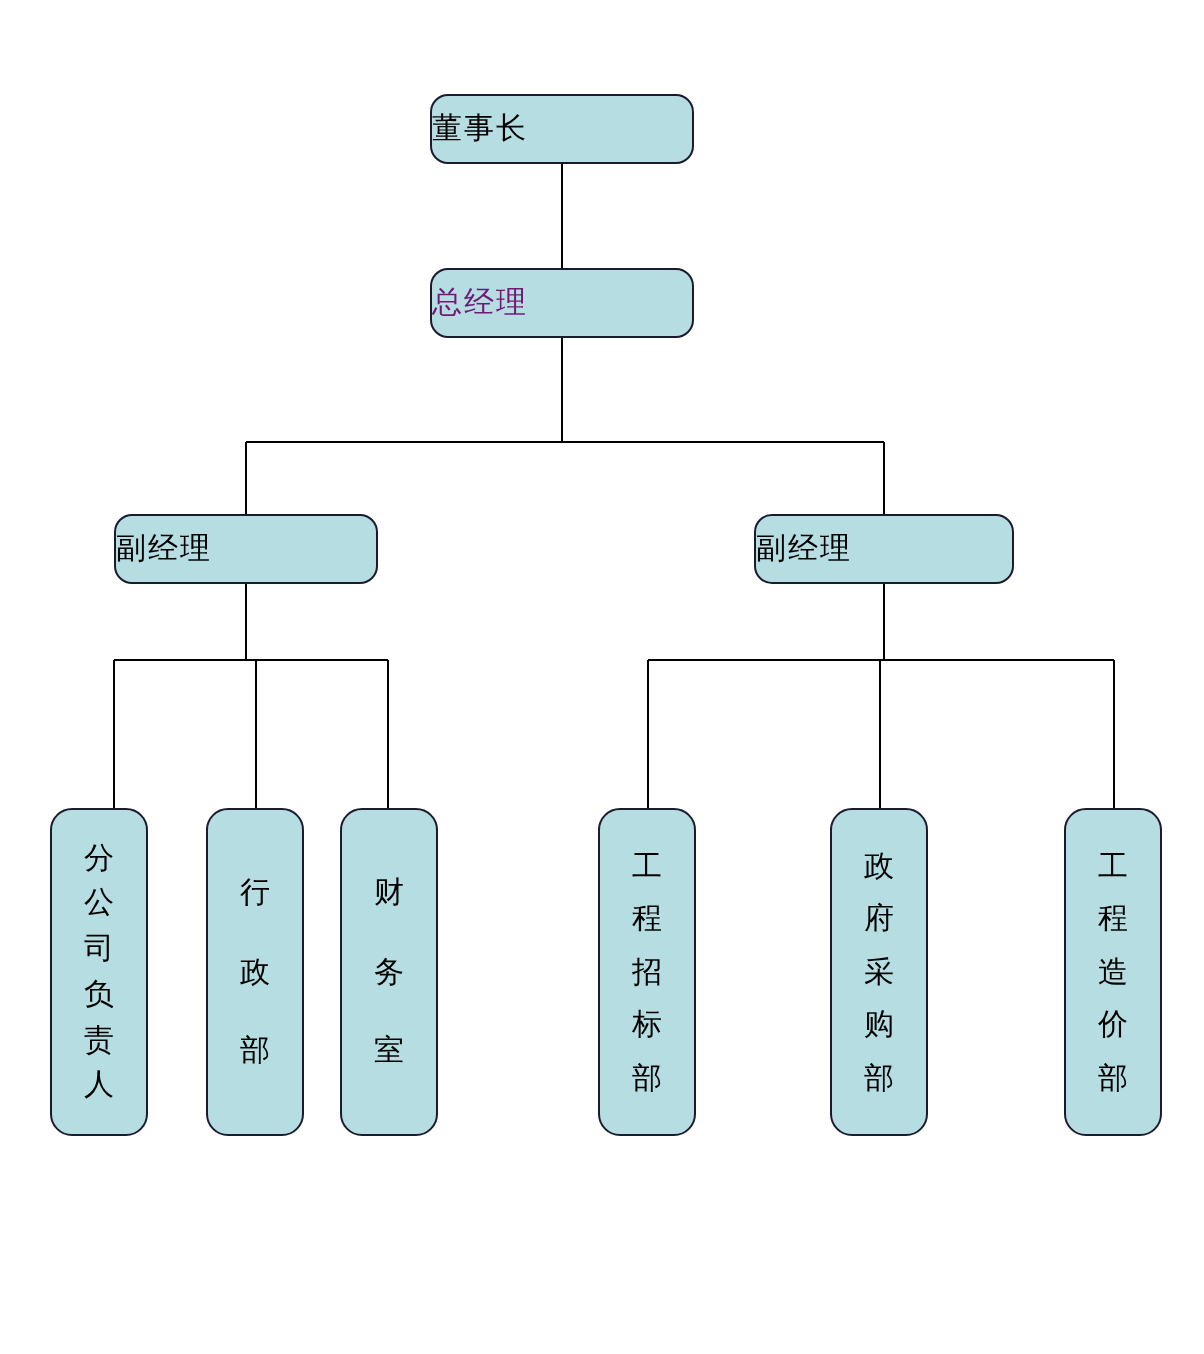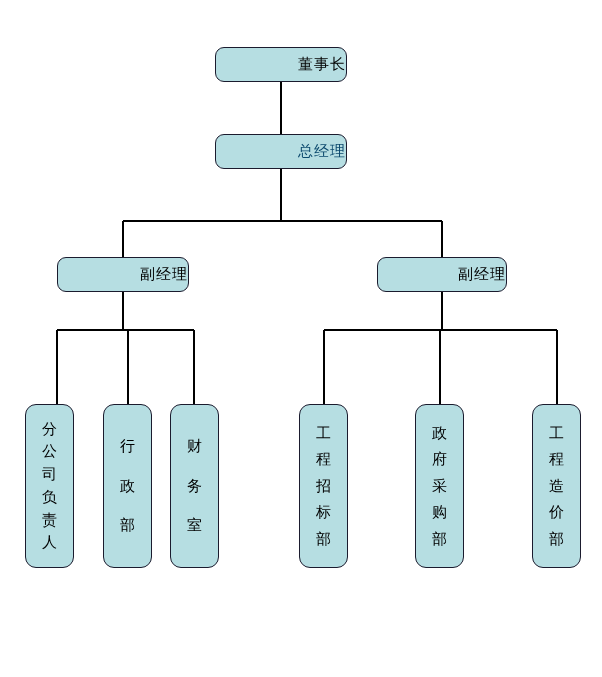--- a/index.html
+++ b/index.html
@@ -33,21 +33,21 @@
 
   
   .node {
     position: absolute;
     box-sizing: border-box;
     background: #b6dee2;
     border: 1.5px solid #1b1b2e;
     border-radius: 9px;
     display: flex;
     align-items: center;
-    justify-content: flex-end;
+    justify-content: flex-start;
     color: #000000;
     z-index: 2;
   }
 
   .node-horizontal {
     font-size: 15px;
     letter-spacing: 1px;
     white-space: nowrap;
   }
 
@@ -86,21 +86,21 @@
       <path d="M 324 330 L 557 330" stroke="#000000" stroke-width="1.3" fill="none" shape-rendering="crispEdges"></path>
       <path d="M 324 330 L 324 404" stroke="#000000" stroke-width="1.3" fill="none" shape-rendering="crispEdges"></path>
       <path d="M 440 330 L 440 404" stroke="#000000" stroke-width="1.3" fill="none" shape-rendering="crispEdges"></path>
       <path d="M 557 330 L 557 404" stroke="#000000" stroke-width="1.3" fill="none" shape-rendering="crispEdges"></path>
     </svg>
 
   <div class="node node-horizontal" id="node-chairman" style="left: 215px; top: 47px; width: 132px; height: 35px; background: rgb(182, 222, 226); border-color: rgb(27, 27, 46); color: rgb(0, 0, 0);">
     <span>董事长</span>
   </div>
 
-  <div class="node node-horizontal" id="node-general-manager" style="left: 215px; top: 134px; width: 132px; height: 35px; background: rgb(182, 222, 226); border-color: rgb(27, 27, 46); color: #0c4a6e;">
+  <div class="node node-horizontal" id="node-general-manager" style="left: 215px; top: 134px; width: 132px; height: 35px; background: rgb(182, 222, 226); border-color: rgb(27, 27, 46); color: #701a75;">
     <span>总经理</span>
   </div>
 
   <div class="node node-horizontal" id="node-deputy-left" style="left: 57px; top: 257px; width: 132px; height: 35px; background: rgb(182, 222, 226); border-color: rgb(27, 27, 46); color: rgb(0, 0, 0);">
     <span>副经理</span>
   </div>
 
   <div class="node node-horizontal" id="node-deputy-right" style="left: 377px; top: 257px; width: 130px; height: 35px; background: rgb(182, 222, 226); border-color: rgb(27, 27, 46); color: rgb(0, 0, 0);">
     <span>副经理</span>
   </div>

